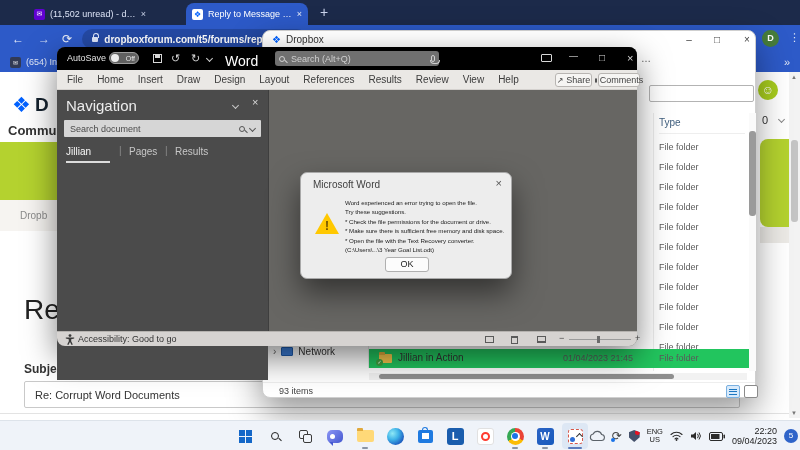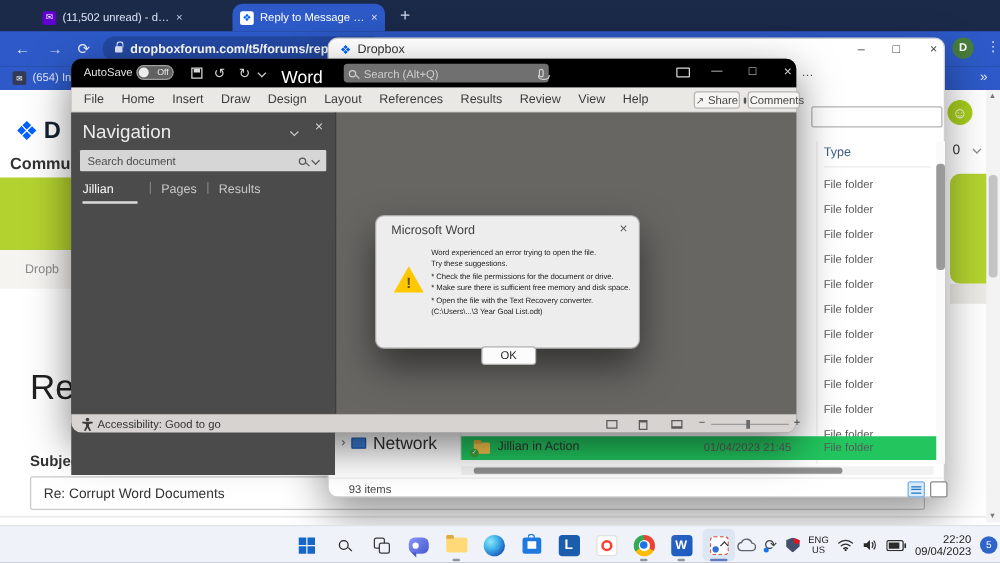--- a/index.html
+++ b/index.html
@@ -45,21 +45,21 @@
   .w-btn { position:absolute; top:26px; height:14px; border:1px solid #b8b5b2; border-radius:3px; background:#f6f5f3; font-size:9px; color:#444; display:flex; align-items:center; justify-content:center; gap:3px; }
   .navpane { position:absolute; left:0; top:43px; width:211px; height:290px; background:#4b4b4b; }
   .docarea { position:absolute; left:211px; top:43px; width:369px; height:241px; background:#676663; border-left:1px solid #3e3e3e; }
   .w-status { position:absolute; left:0; top:284px; width:100%; height:15px; background:#d6d3d1; border-top:1px solid #b5b2af; border-radius:0 0 8px 8px; font-size:9px; color:#333; }
 
   
   .dialog { left:300px; top:172px; width:212px; height:107px; background:#ededed; border:1px solid #a9a9a9; border-radius:7px; box-shadow:0 14px 30px rgba(0,0,0,.5); z-index:30; }
   .dlg-line { font-size:6.2px; line-height:9.4px; color:#1c1c1c; white-space:nowrap; letter-spacing:-.05px; }
   .warn { position:absolute; left:14px; top:40px; width:0; height:0; border-left:12px solid transparent; border-right:12px solid transparent; border-bottom:21px solid #ffc800; }
   .warn i { position:absolute; left:-2px; top:6px; font-style:normal; font-weight:bold; font-size:12px; color:#6b4e00; }
-  .okbtn { position:absolute; left:84px; top:84px; width:44px; height:15px; background:#fcfcfc; border:1px solid #b0b0b0; border-radius:3px; font-size:9px; color:#222; text-align:center; line-height:13px;margin-top:20px; }
+  .okbtn { position:absolute; left:84px; top:84px; width:44px; height:15px; background:#fcfcfc; border:1px solid #b0b0b0; border-radius:3px; font-size:9px; color:#222; text-align:center; line-height:13px; }
 
   
   .taskbar { left:0; top:420px; width:800px; height:30px; background:#eff3f9; border-top:1px solid #dde3ea; z-index:40; }
   .tk { position:absolute; top:2px; width:26px; height:26px; border-radius:4px; display:flex; align-items:center; justify-content:center; }
   .tk .dot { position:absolute; bottom:0px; left:50%; transform:translateX(-50%); width:6px; height:2.5px; border-radius:2px; background:#8a95a5; }
   .tk.active { background:#dde7f4; }
   .tk.active .dot { width:14px; background:#5c7cbd; }
   .tray { position:absolute; right:2px; top:0; height:30px; display:flex; align-items:center; gap:7px; }
   .trayico { color:#2b2b2b; display:flex; align-items:center; }
   .lang { font-size:7.5px; line-height:8px; color:#222; text-align:center; }
@@ -173,21 +173,21 @@
       <div class="ex-row">File folder</div>
     </div>
 
     <div class="abs" style="left:486px; top:82px; width:7px; height:258px; background:#fafafa;">
       <div style="position:absolute; left:0; top:18px; width:7px; height:85px; background:#9a9a9a; border-radius:3px;"></div>
     </div>
 
     <div class="abs" style="left:10px; top:315px; display:flex; align-items:center; gap:5px;">
       <span style="font-size:10px; color:#666;">›</span>
       <span style="width:12px; height:9px; background:#3b7dd8; border:1px solid #1f5cae; border-radius:1px;"></span>
-      <span style="font-size:14px; color:#333;text-align:center;">Network</span>
+      <span style="font-size:10px; color:#333;text-align:center;">Network</span>
     </div>
     <div class="abs" style="left:105px; top:47px; width:1px; height:290px; background:#e8e8e8;"></div>
 
     <div class="abs" style="left:106px; top:318px; width:380px; height:19px; background:#22c55e;">
       <span class="folder" style="position:absolute; left:10px; top:5px;">
         <span style="position:absolute; left:-3px; bottom:-3px; width:7px; height:7px; border-radius:50%; background:#3fa33f; color:#fff; font-size:5px; line-height:7px; text-align:center;">✓</span>
       </span>
       <span style="position:absolute; left:29px; top:3px; font-size:10px; color:#333;">Jillian in Action</span>
       <span style="position:absolute; left:194px; top:4px; font-size:9px; color:#5a5a5a;">01/04/2023 21:45</span>
       <span style="position:absolute; left:290px; top:4px; font-size:9px; color:#5a5a5a;">File folder</span>

